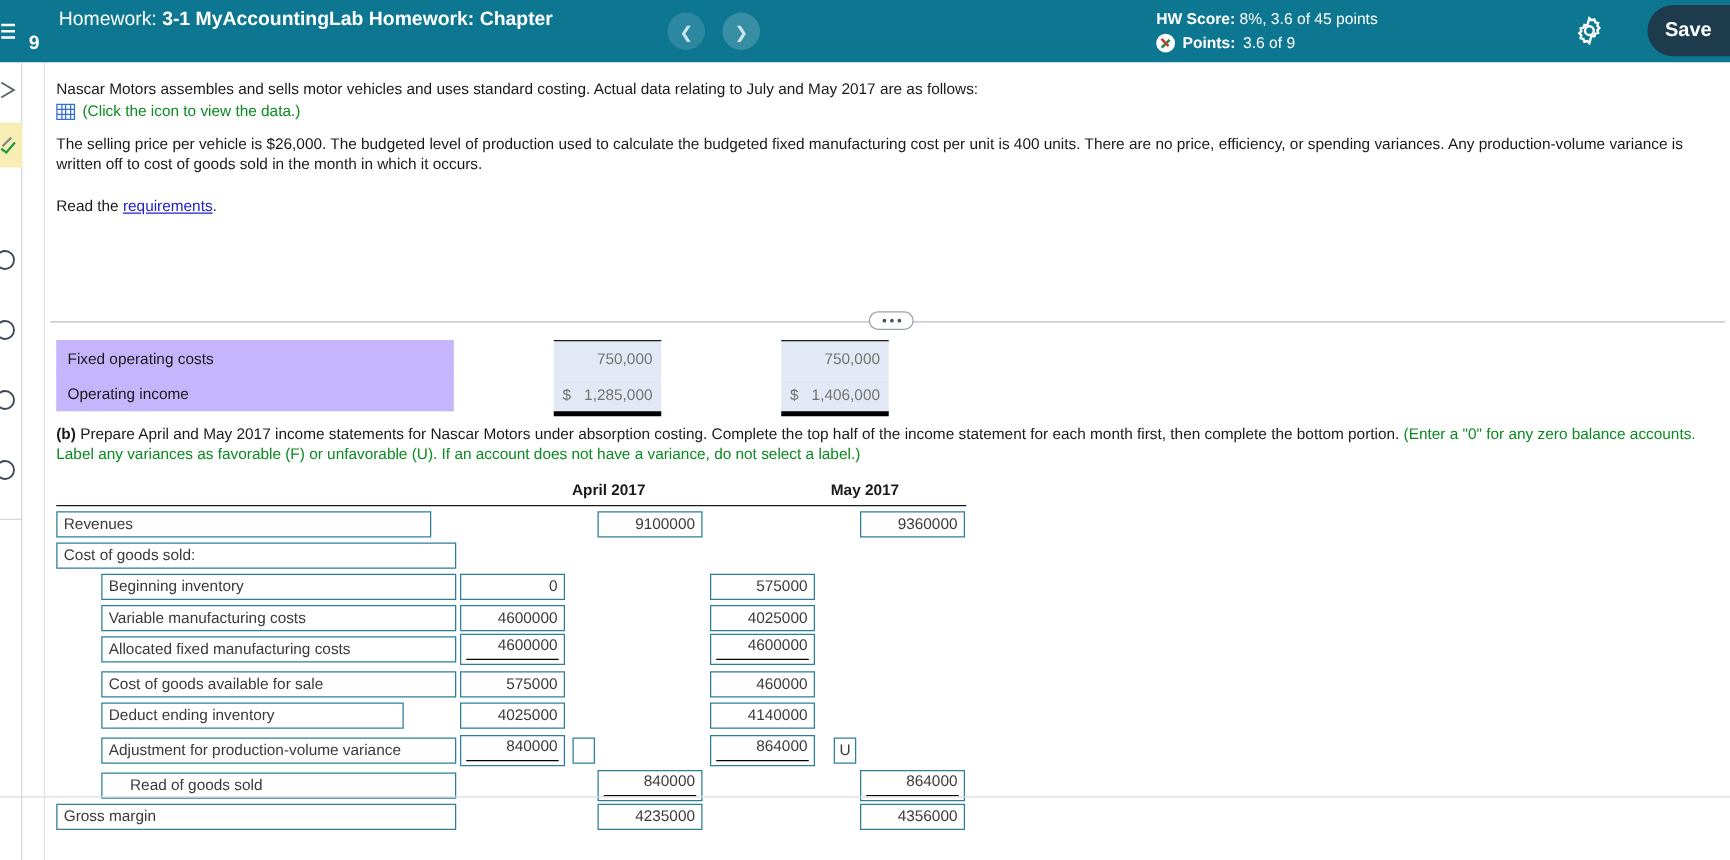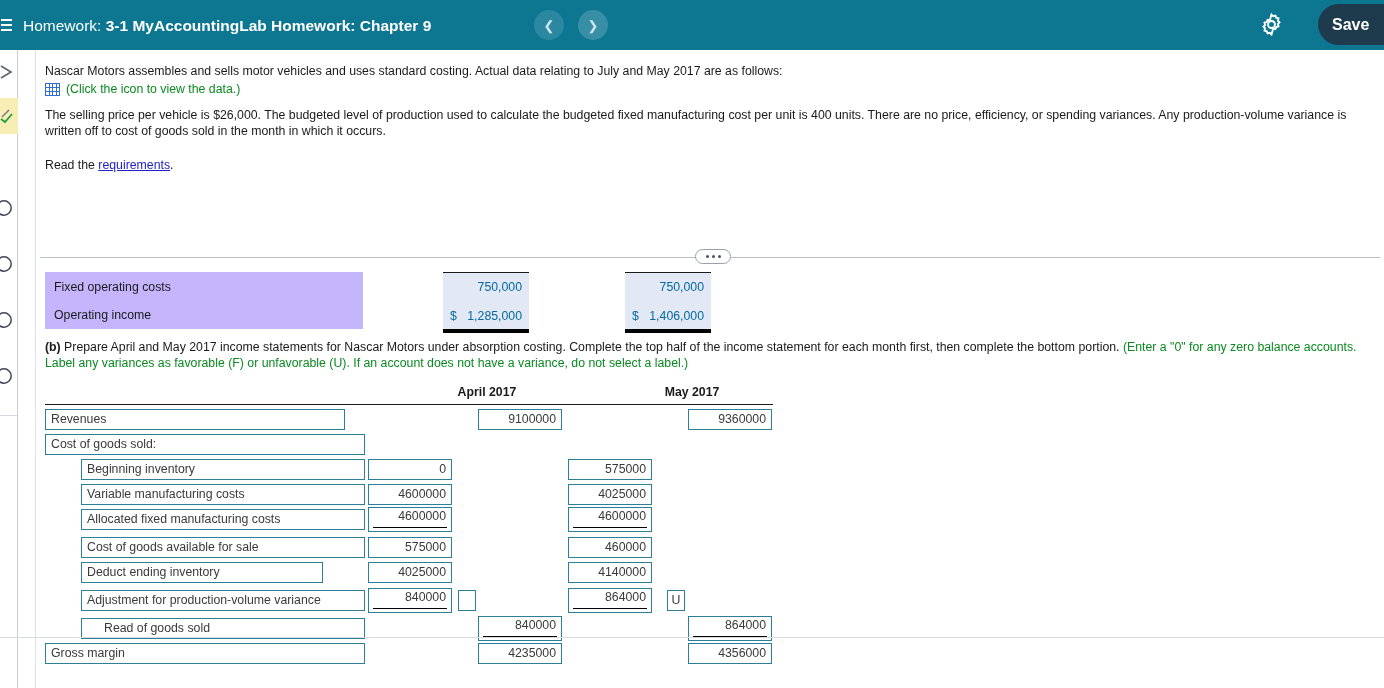--- a/index.html
+++ b/index.html
@@ -36,21 +36,21 @@
     background: #ffffff;
     width: 11px;
   }
   .hw-title {
     margin-left: 8px;
     font-size: 15.5px;
     line-height: 19px;
     max-width: 430px;
     flex: none;
   }
-  .hw-title .lbl { font-weight: normal; }
+  .hw-title .lbl { font-weight: normal; margin-left: 24px; }
   .hw-title .val { font-weight: bold; }
 
   .nav-center {
     position: absolute;
     left: 534px;
     top: 0;
     height: 50px;
     display: flex;
     align-items: center;
     gap: 14px;
@@ -237,21 +237,21 @@
     color: #1a1a1a;
     background: #c4b5fd;
     display: flex;
     align-items: center;
     padding-left: 9px;
   }
   .num-cell {
     position: absolute;
     background: #e3e9f4;
     font-size: 12.3px;
-    color: #0369a1;
+    color: #737373;
     display: flex;
     align-items: center;
     justify-content: flex-end;
     padding-right: 7px;
   }
   .num-cell.topline { border-top: 1px solid #1a1a1a; }
   .num-cell .dollar { position: absolute; left: 7px; }
   .dblrule {
     position: absolute;
     height: 4px;
@@ -333,20 +333,31 @@
   <div class="hw-title">
     <span class="lbl">Homework:</span>
     <span class="val">3-1 MyAccountingLab Homework: Chapter 9</span>
   </div>
 
   <div class="nav-center">
     <div class="circle-btn prev">❮</div>
     <div class="circle-btn next">❯</div>
   </div>
 
+  <div class="score-block">
+    <div>
+      <b>HW Score:</b>
+      <span>8%, 3.6 of 45 points</span>
+    </div>
+    <div class="points-row">
+      <span class="pencil-badge"></span>
+      <b>Points:</b>
+      <span>3.6 of 9</span>
+    </div>
+  </div>
 
   <div class="gear-wrap">
     <svg width="27" height="27" viewBox="0 0 24 24" fill="none" stroke="#ffffff" stroke-width="1.7">
       <circle cx="12" cy="12" r="3.1"></circle>
       <path d="M12 3.2l1.5 1.4 2-.5.7 1.9 2 .6-.5 2 1.4 1.5-1.4 1.5.5 2-2 .6-.7 1.9-2-.5L12 20.8l-1.5-1.4-2 .5-.7-1.9-2-.6.5-2L4.9 13.9l1.4-1.5-.5-2 2-.6.7-1.9 2 .5z"></path>
     </svg>
   </div>
 
   <button class="save-btn">Save</button>
 </div>

